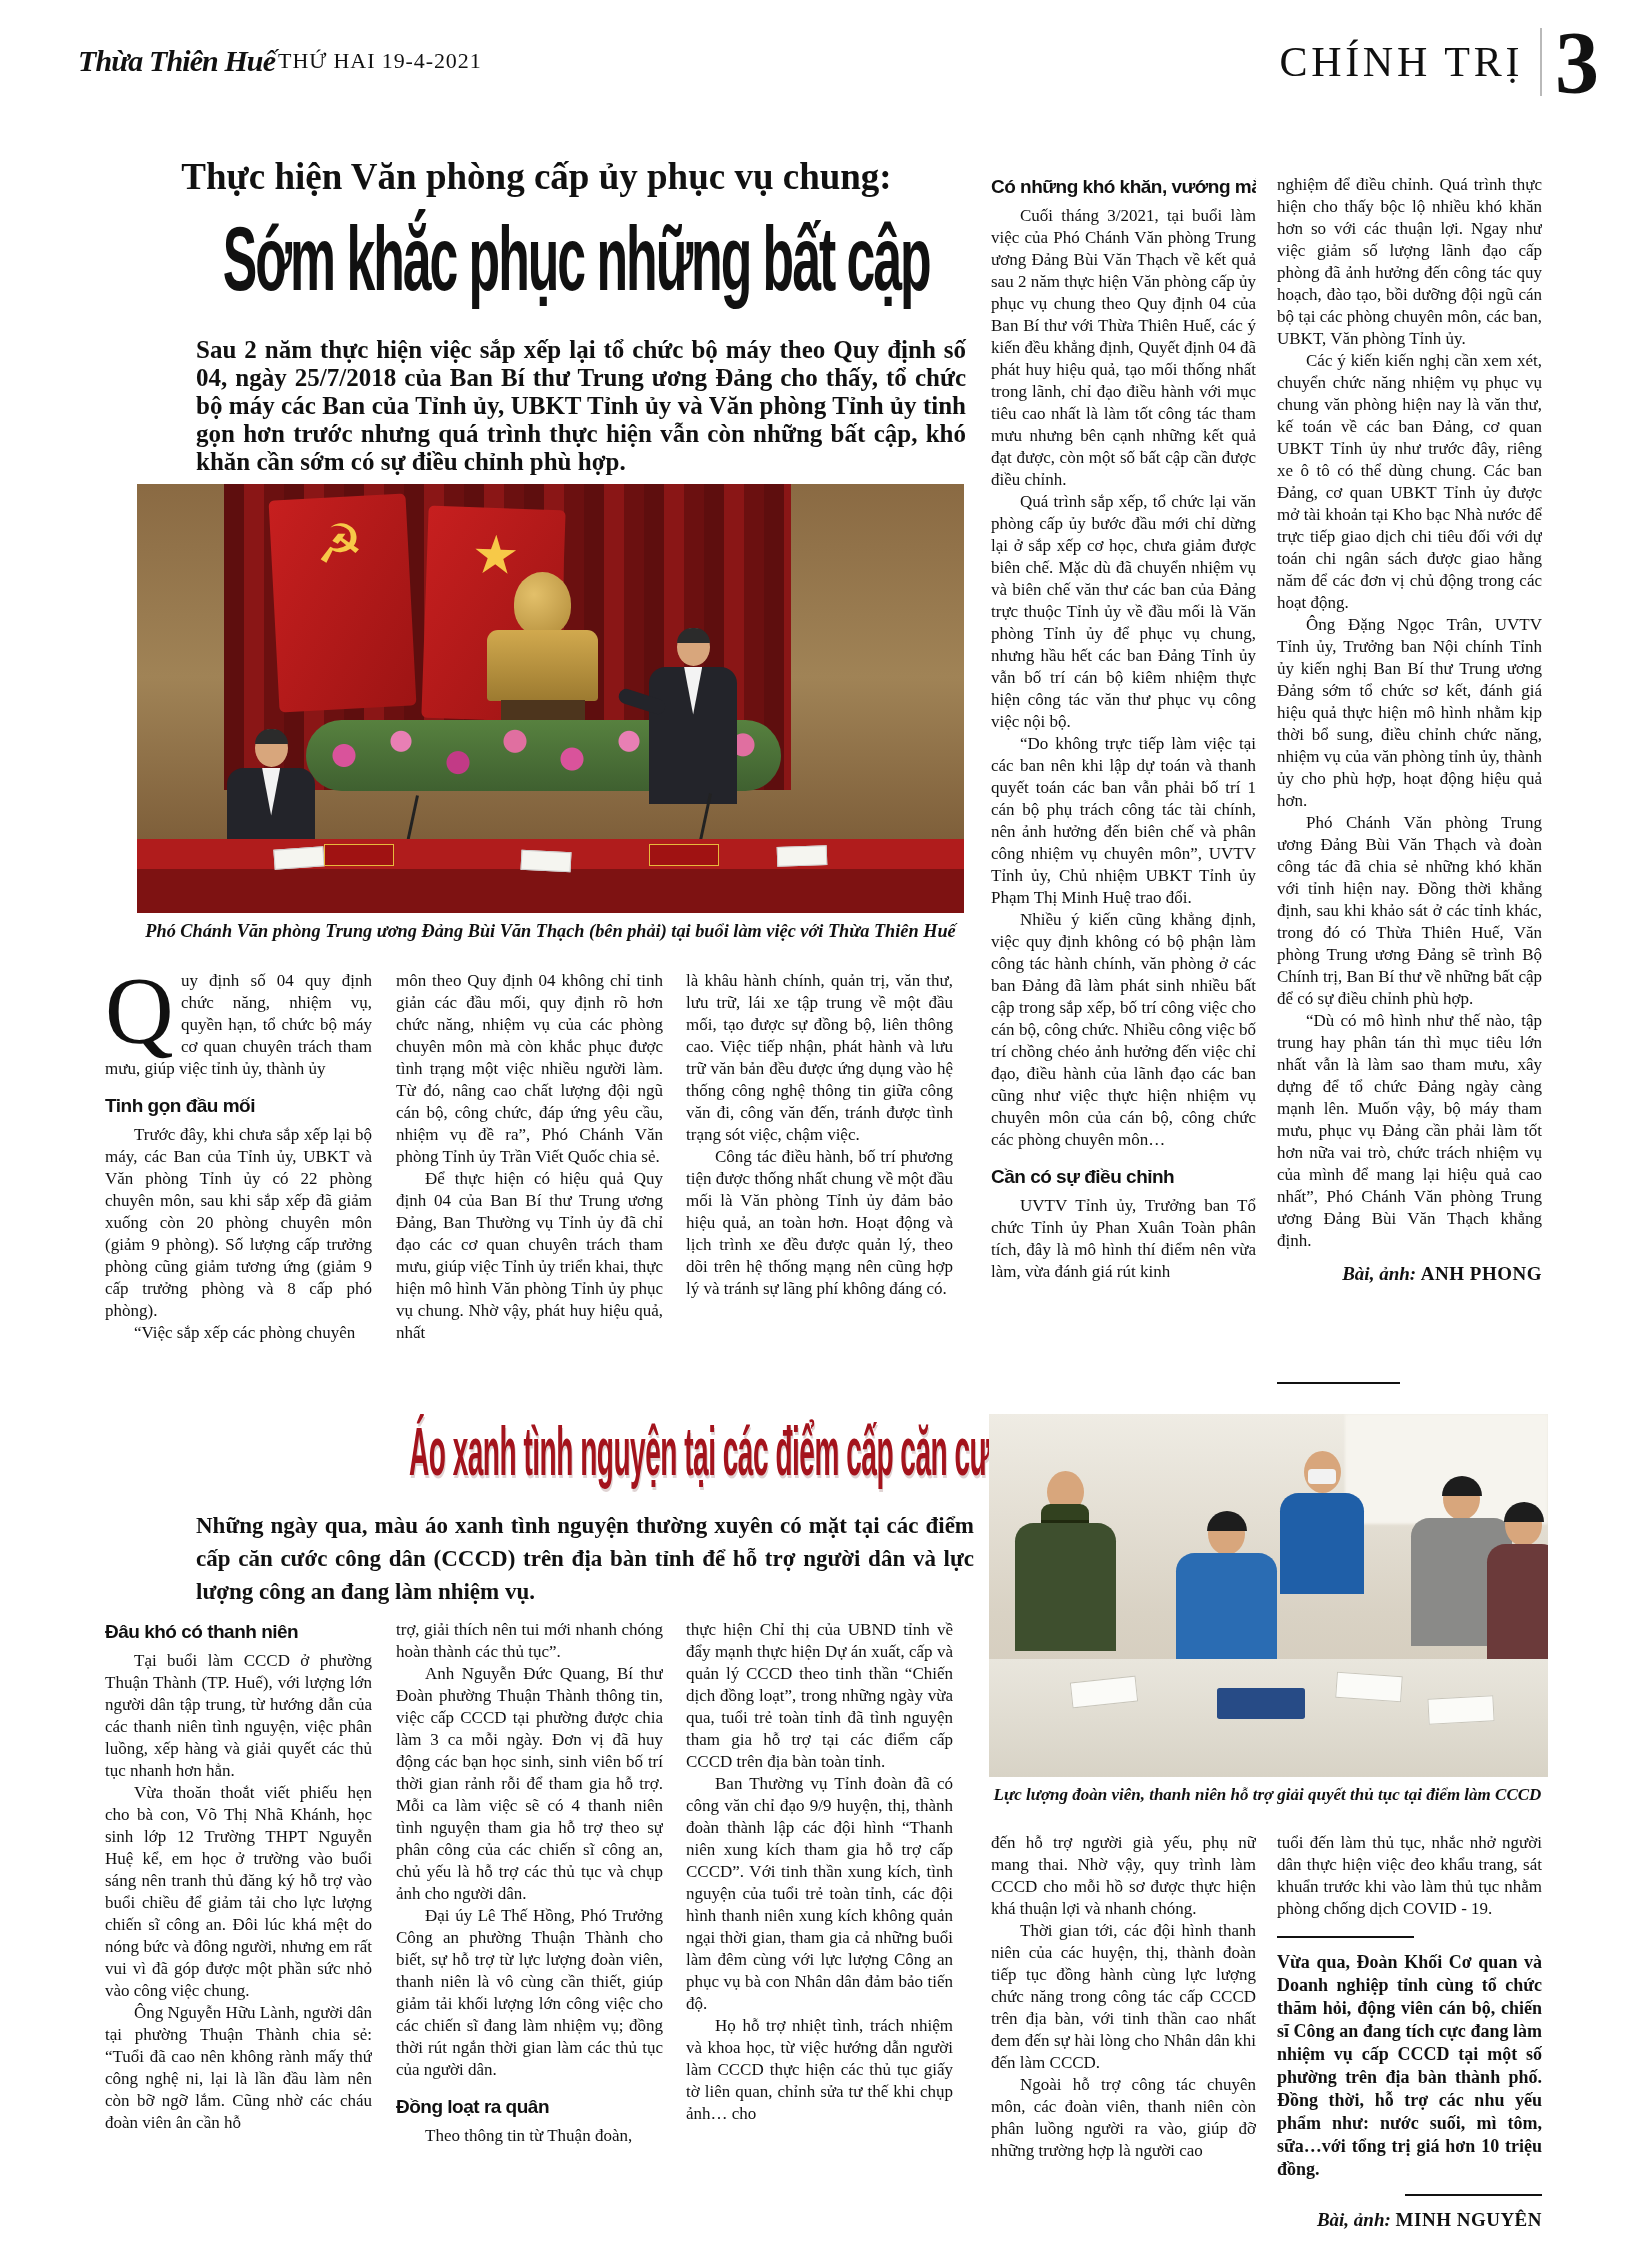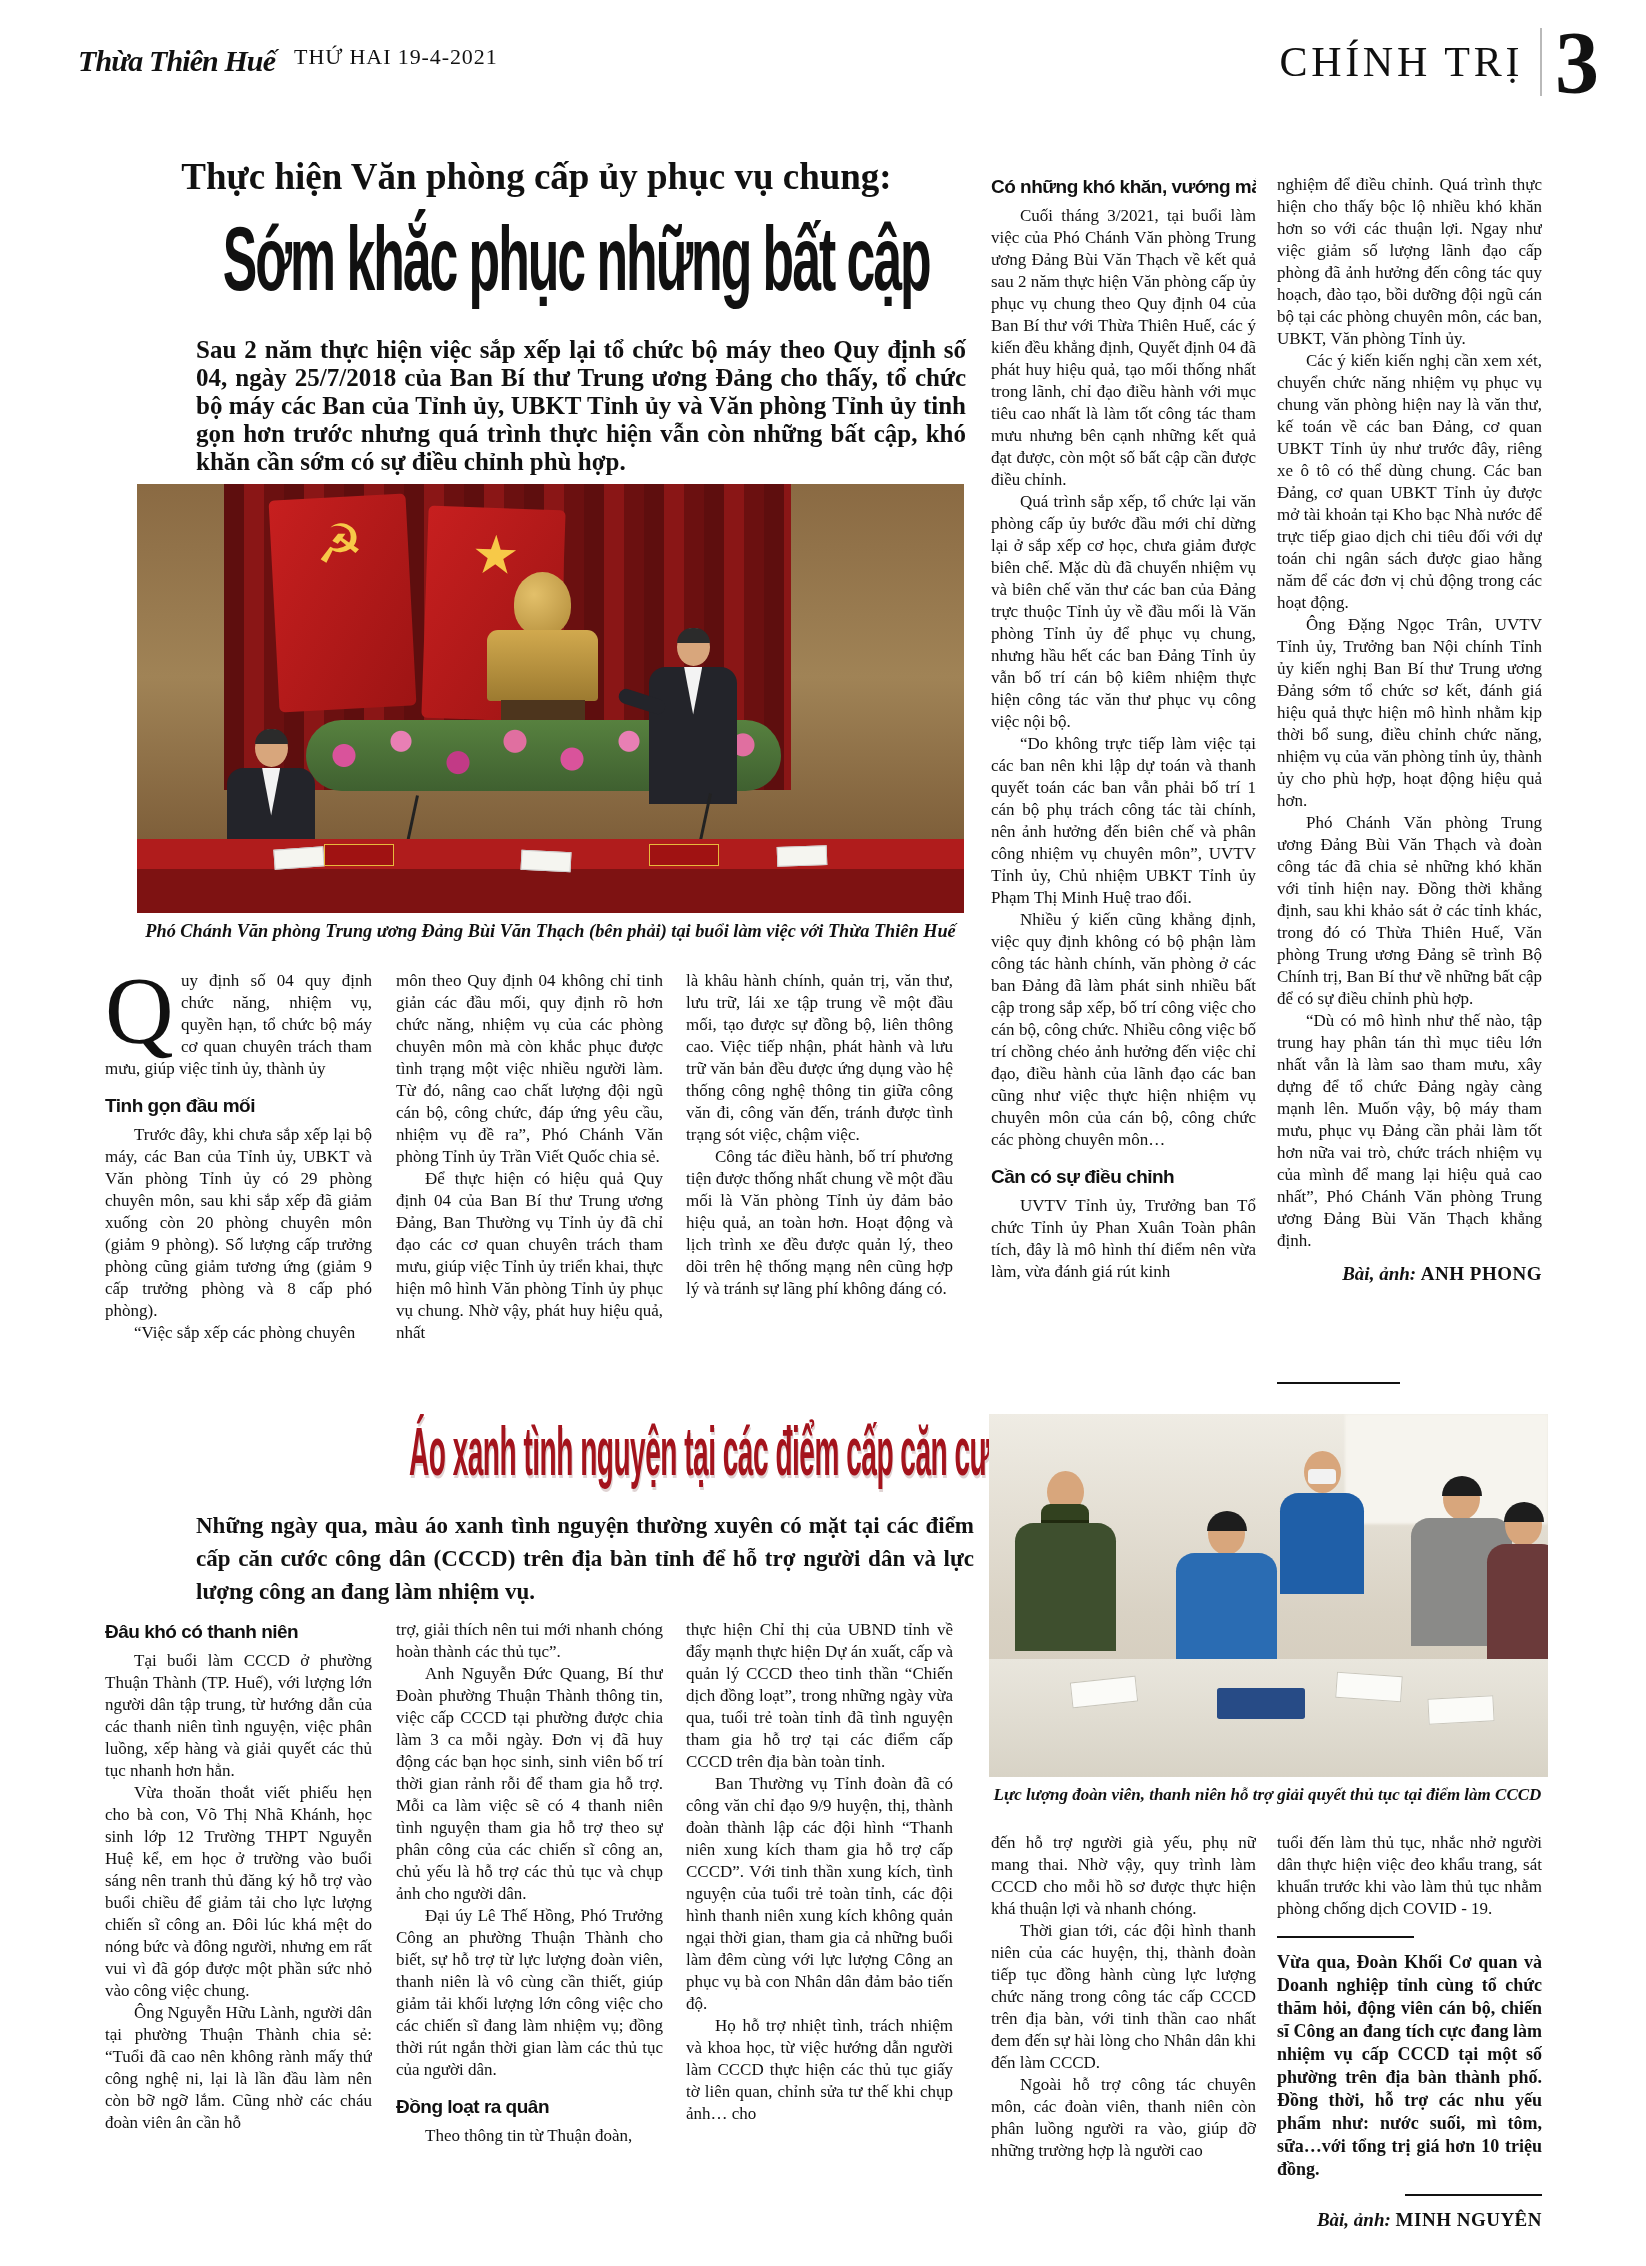--- a/index.html
+++ b/index.html
@@ -1,20 +1,20 @@
 <!DOCTYPE html>
 <html style="font-size:14.6px"><head>
 <meta charset="utf-8">
 <style>
   html,body{margin:0;padding:0}
   body{width:1647px;height:2267px;position:relative;background:#fff;color:#111;
        font-family:"Liberation Serif","DejaVu Serif",serif;overflow:hidden}
 
   
-  .masthead-left{position:absolute;left:78px;top:44px;display:flex;align-items:flex-start;gap:19px}
+  .masthead-left{position:absolute;left:78px;top:44px;display:flex;align-items:center;gap:3px}
   .brand{font-style:italic;font-weight:bold;font-size:30px;letter-spacing:-0.9px}
   .issue-date{font-size:22px;letter-spacing:0.9px}
   .masthead-right{position:absolute;right:48px;top:25.6px;display:flex;align-items:center}
   .section-name{font-size:42px;letter-spacing:3.7px}
   .vert-rule{width:2.7px;height:68px;background:#b9b9b9;margin:0 12.8px 0 16.4px}
   .page-number{font-size:88px;font-weight:bold;line-height:73px}
 
   
   .kicker{position:absolute;left:105px;top:155px;width:863px;text-align:center;
           font-weight:bold;font-size:37px}
@@ -183,21 +183,21 @@
   <div class="p1-paper" style="left:384px;top:367px;transform:rotate(3deg)"></div>
   <div class="p1-paper" style="left:640px;top:362px;transform:rotate(-2deg)"></div>
   <div class="p1-plate" style="left:187px;top:360px"></div>
   <div class="p1-plate" style="left:512px;top:360px"></div>
 </div>
 <div class="caption caption1">Phó Chánh Văn phòng Trung ương Đảng Bùi Văn Thạch (bên phải) tại buổi làm việc với Thừa Thiên Huế</div>
 
 <div class="col a1c1">
     <p class="para noindent"><span class="dropcap">Q</span>uy định số 04 quy định chức năng, nhiệm vụ, quyền hạn, tổ chức bộ máy cơ quan chuyên trách tham mưu, giúp việc tỉnh ủy, thành ủy</p>
     <div class="subhead">Tinh gọn đầu mối</div>
-    <p class="para">Trước đây, khi chưa sắp xếp lại bộ máy, các Ban của Tỉnh ủy, UBKT và Văn phòng Tỉnh ủy có 29 phòng chuyên môn, sau khi sắp xếp đã giảm xuống còn 20 phòng chuyên môn (giảm 9 phòng). Số lượng cấp trưởng phòng cũng giảm tương ứng (giảm 9 cấp trưởng phòng và 8 cấp phó phòng).</p>
+    <p class="para">Trước đây, khi chưa sắp xếp lại bộ máy, các Ban của Tỉnh ủy, UBKT và Văn phòng Tỉnh ủy có 22 phòng chuyên môn, sau khi sắp xếp đã giảm xuống còn 20 phòng chuyên môn (giảm 9 phòng). Số lượng cấp trưởng phòng cũng giảm tương ứng (giảm 9 cấp trưởng phòng và 8 cấp phó phòng).</p>
     <p class="para">“Việc sắp xếp các phòng chuyên</p>
   </div>
 <div class="col a1c2">
     <p class="para noindent">môn theo Quy định 04 không chỉ tinh giản các đầu mối, quy định rõ hơn chức năng, nhiệm vụ của các phòng chuyên môn mà còn khắc phục được tình trạng một việc nhiều người làm. Từ đó, nâng cao chất lượng đội ngũ cán bộ, công chức, đáp ứng yêu cầu, nhiệm vụ đề ra”, Phó Chánh Văn phòng Tỉnh ủy Trần Viết Quốc chia sẻ.</p>
     <p class="para">Để thực hiện có hiệu quả Quy định 04 của Ban Bí thư Trung ương Đảng, Ban Thường vụ Tỉnh ủy đã chỉ đạo các cơ quan chuyên trách tham mưu, giúp việc Tỉnh ủy triển khai, thực hiện mô hình Văn phòng Tỉnh ủy phục vụ chung. Nhờ vậy, phát huy hiệu quả, nhất</p>
   </div>
 <div class="col a1c3">
     <p class="para noindent">là khâu hành chính, quản trị, văn thư, lưu trữ, lái xe tập trung về một đầu mối, tạo được sự đồng bộ, liên thông cao. Việc tiếp nhận, phát hành và lưu trữ văn bản đều được ứng dụng vào hệ thống công nghệ thông tin giữa công văn đi, công văn đến, tránh được tình trạng sót việc, chậm việc.</p>
     <p class="para">Công tác điều hành, bố trí phương tiện được thống nhất chung về một đầu mối là Văn phòng Tỉnh ủy đảm bảo hiệu quả, an toàn hơn. Hoạt động và lịch trình xe đều được quản lý, theo dõi trên hệ thống mạng nên cũng hợp lý và tránh sự lãng phí không đáng có.</p>
   </div>

